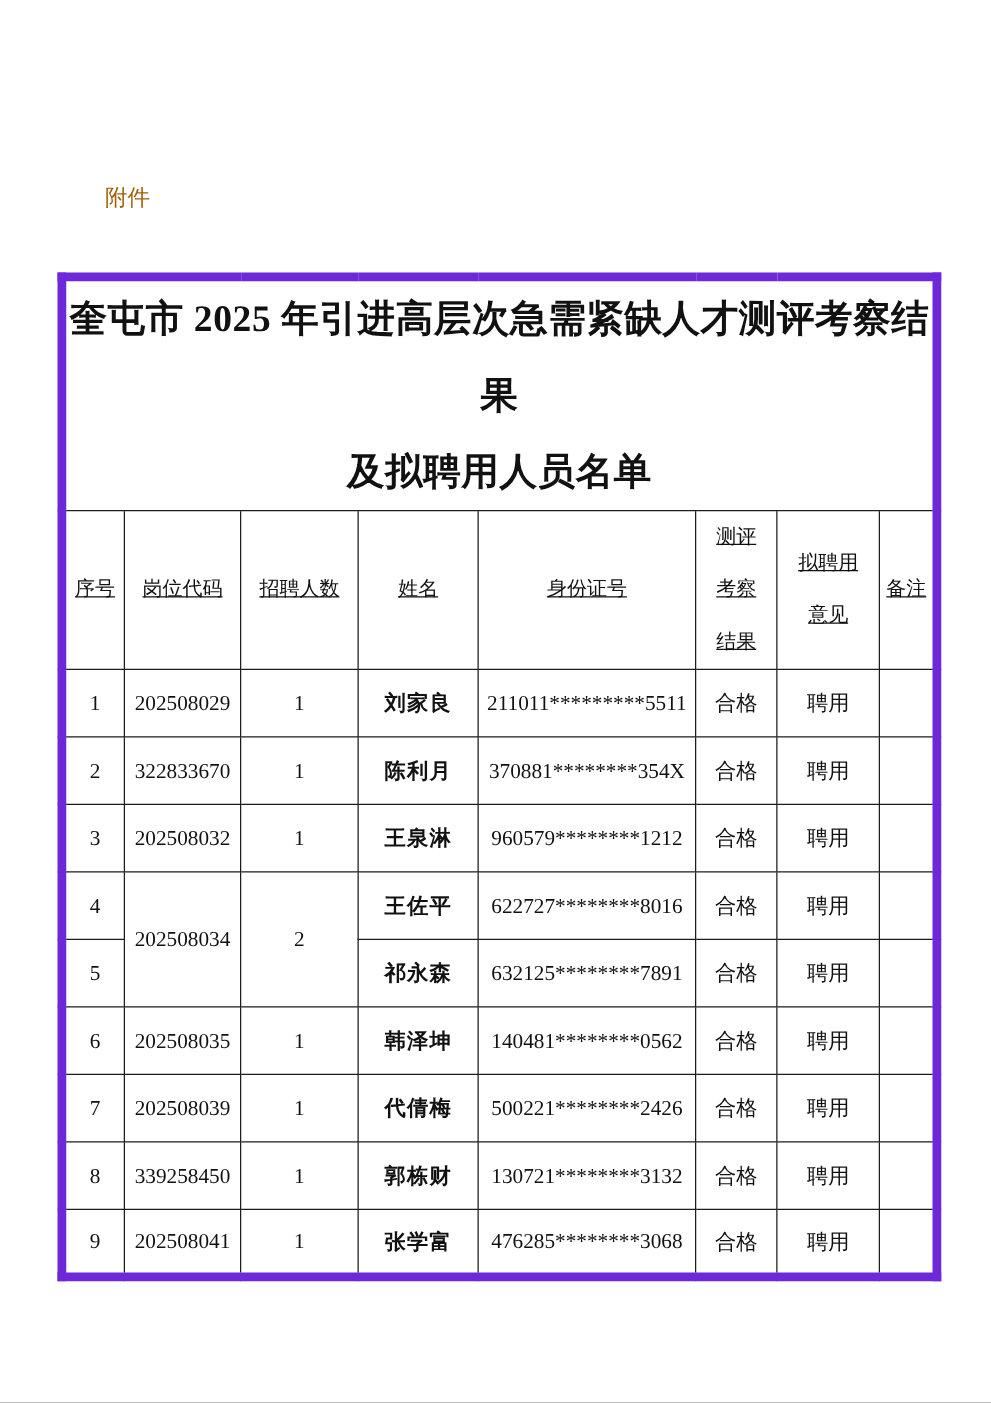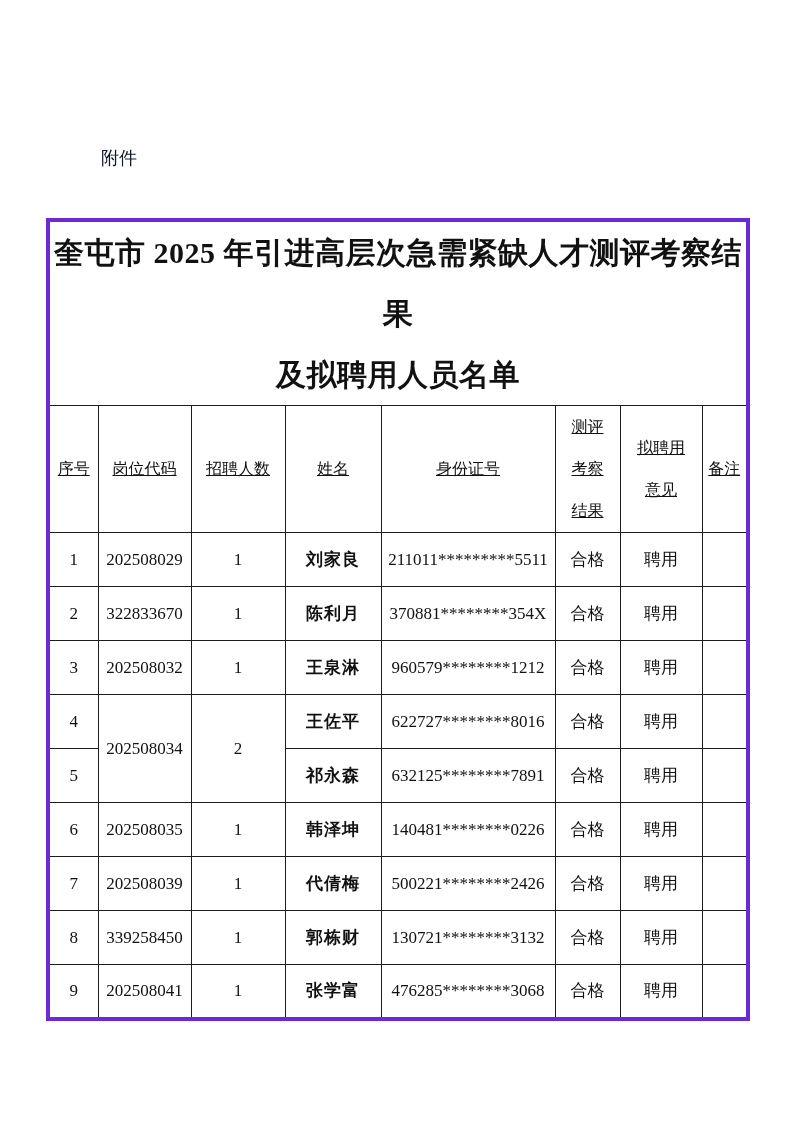--- a/index.html
+++ b/index.html
@@ -9,33 +9,33 @@
     position: relative;
     width: 793px;
     height: 1122px;
     margin: 0 auto;
     background: #ffffff;
     color: #111;
     overflow: hidden;
   }
   .attachment-label {
     position: absolute;
-    left: 101px;
+    left: 84px;
     top: 146px;
     font-size: 18px;
-    color: #0f172a;
+    color: #a16207;
   }
   table.doc-table {
     position: absolute;
     left: 46px;
     top: 218px;
     width: 700px;
     border-collapse: collapse;
     table-layout: fixed;
-    border: 4px solid #6d28d9;
+    border: 7px solid #6d28d9;
   }
   table.doc-table td {
     border: 1px solid #1c1c1c;
     text-align: center;
     vertical-align: middle;
     padding: 0;
     overflow: hidden;
   }
   td.title-cell {
     height: 124px;
@@ -149,21 +149,21 @@
       <td class="cell-result">合格</td>
       <td class="cell-opinion">聘用</td>
       <td class="cell-remark"></td>
     </tr>
 
     <tr class="data-row">
       <td class="cell-no">6</td>
       <td class="cell-code">202508035</td>
       <td class="cell-count">1</td>
       <td class="cell-name">韩泽坤</td>
-      <td class="cell-id">140481********0226</td>
+      <td class="cell-id">140481********0562</td>
       <td class="cell-result">合格</td>
       <td class="cell-opinion">聘用</td>
       <td class="cell-remark"></td>
     </tr>
 
     <tr class="data-row">
       <td class="cell-no">7</td>
       <td class="cell-code">202508039</td>
       <td class="cell-count">1</td>
       <td class="cell-name">代倩梅</td>

